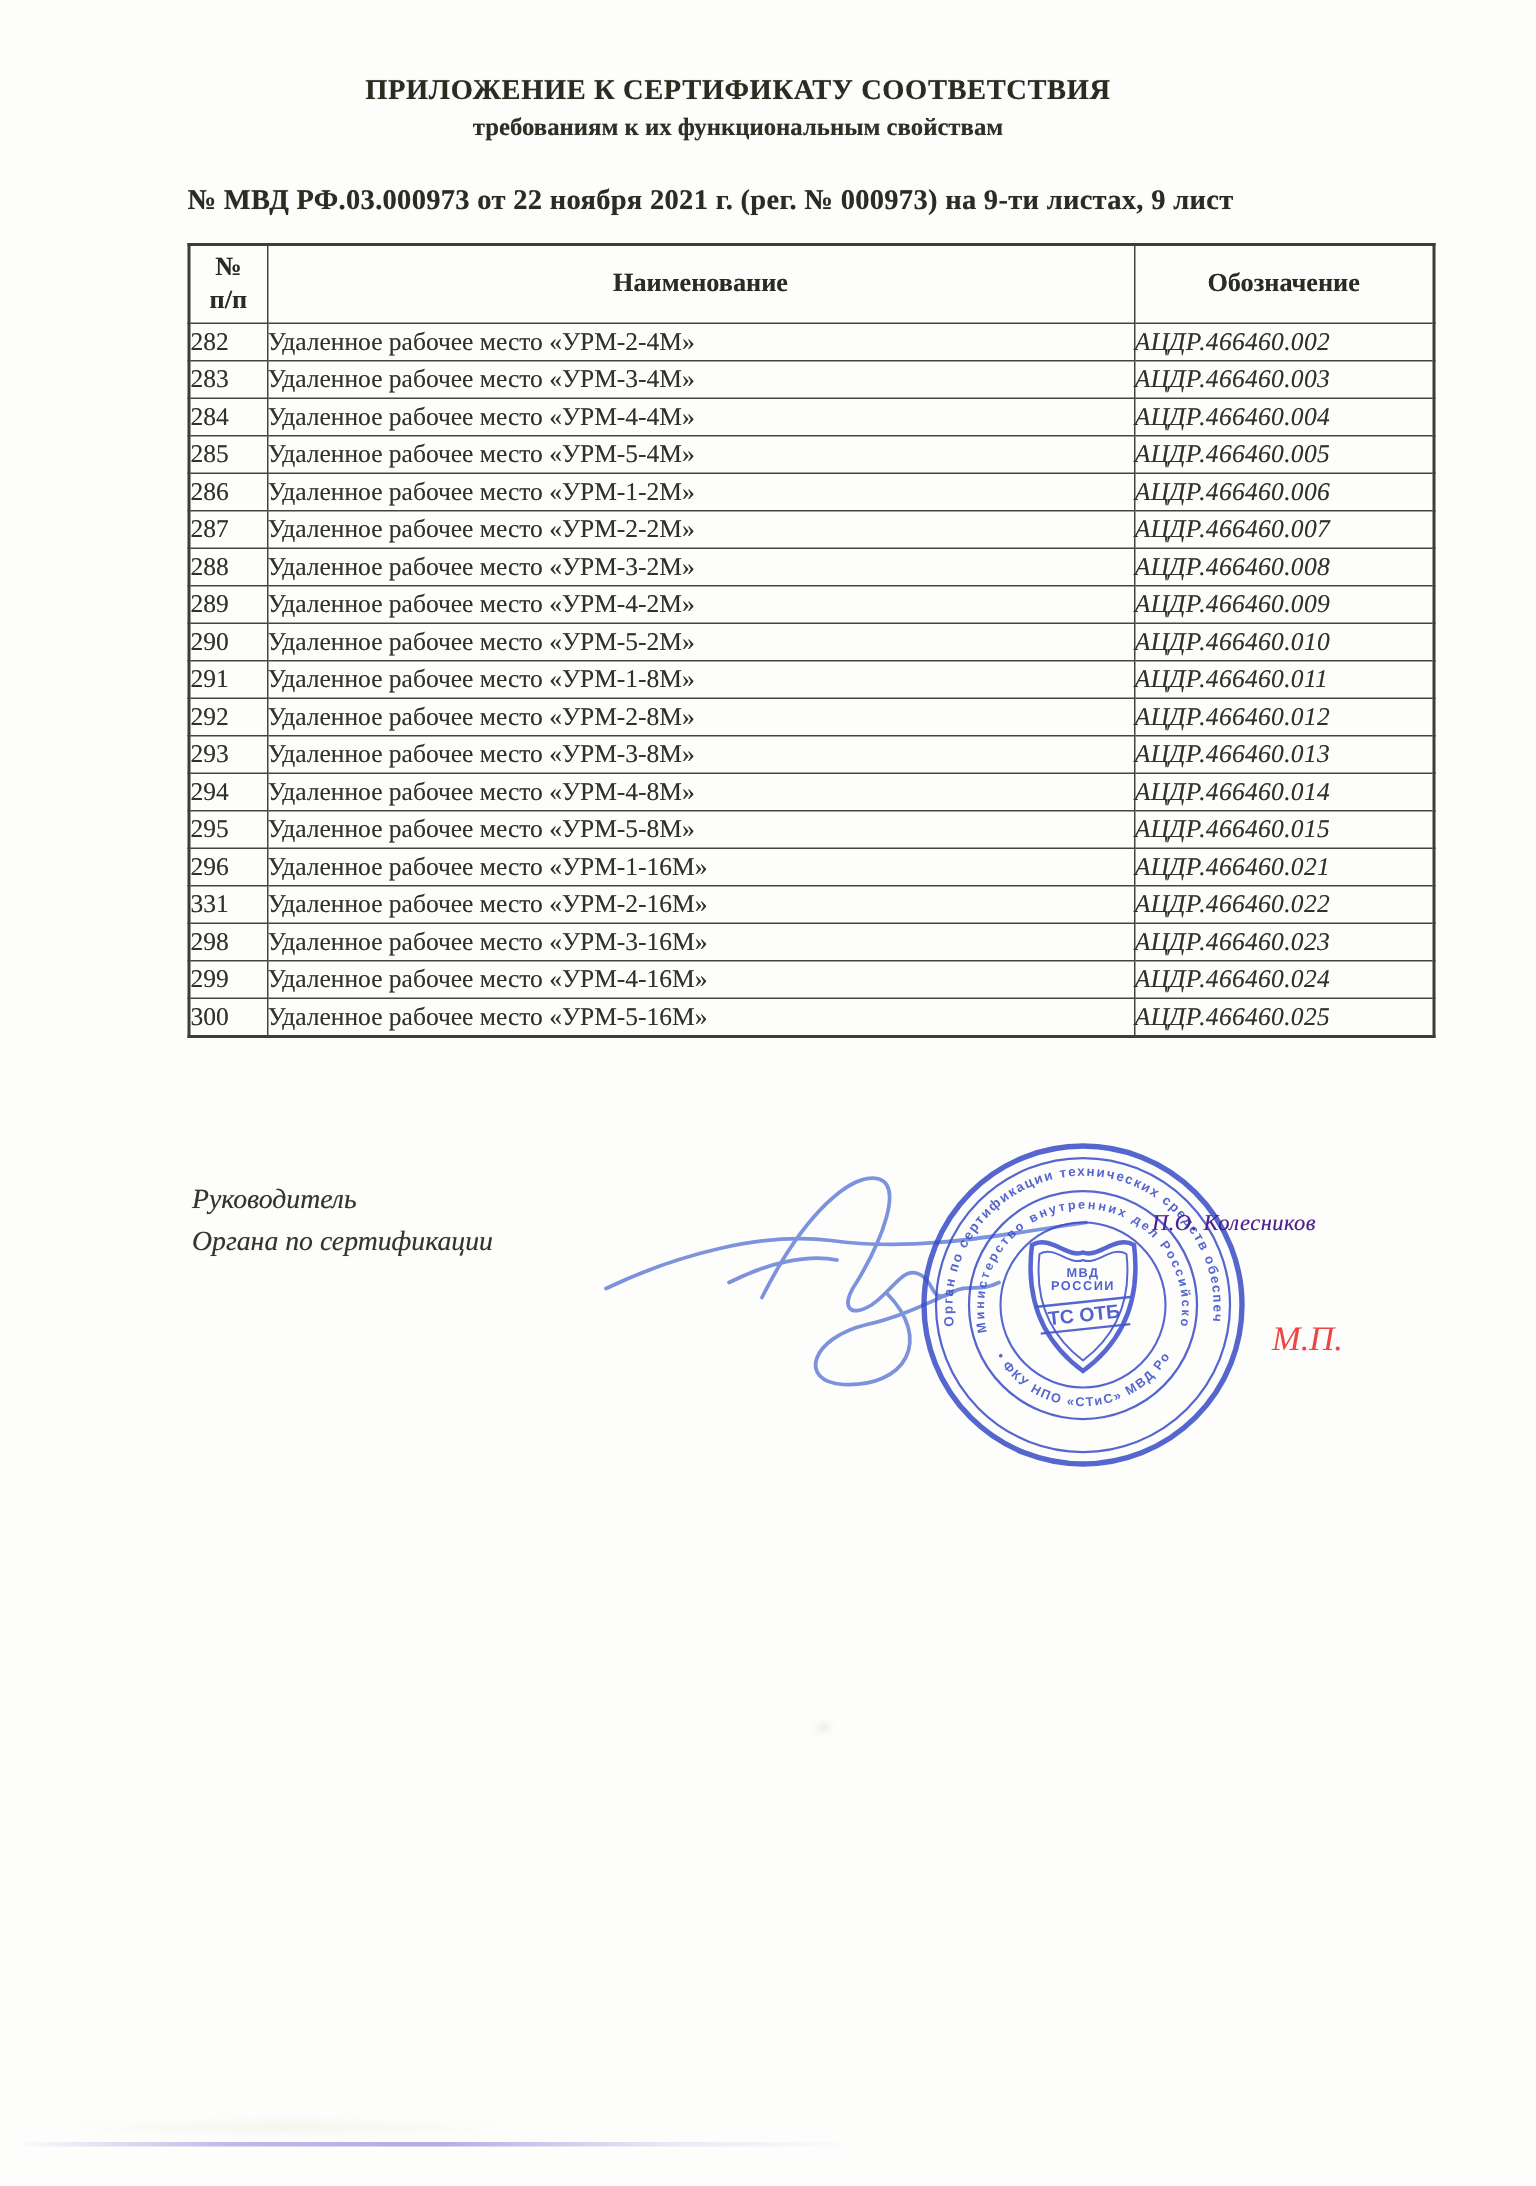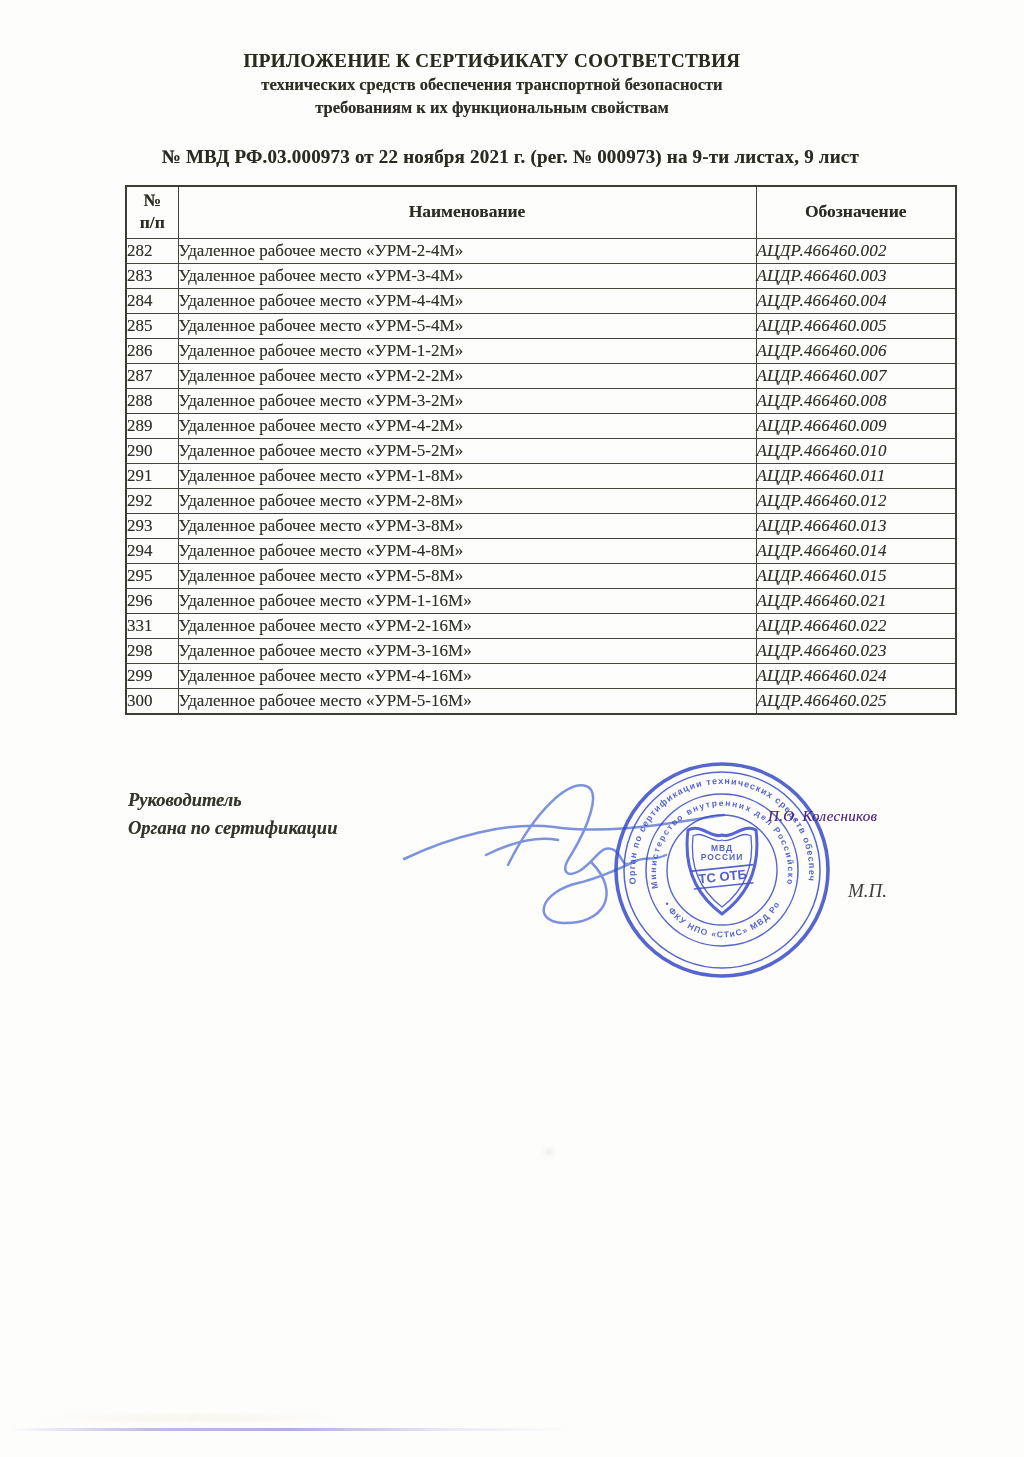--- a/index.html
+++ b/index.html
@@ -18,21 +18,21 @@
   .doc-title {
     margin-top:50px; text-align:center;
     font-size:19px; font-weight:bold; letter-spacing:.4px;
     color:#2b2b22; text-shadow:0 0 .5px rgba(43,43,34,.55);
   }
   .doc-sub {
     text-align:center; font-size:16.5px; font-weight:bold;
     color:#2e2e26; margin-top:3px; text-shadow:0 0 .5px rgba(43,43,34,.5);
   }
   .reg-line {
-    margin-top:28px; text-align:right;
+    margin-top:28px; text-align:left;
     font-size:19px; font-weight:bold; color:#2b2b24;
     letter-spacing:.2px; text-shadow:0 0 .5px rgba(43,43,34,.5);
   }
 
   
   table.cert {
     margin-top:17px; width:830px;
     border-collapse:collapse; table-layout:fixed;
   }
   table.cert col.c-num  { width:52px; }
@@ -49,33 +49,33 @@
     font-size:17.5px; color:#2b2b23; line-height:1.25;
   }
   table.cert td { height:25px; padding:0; line-height:24px; }
   td.cell-num  { text-align:left; font-size:16.5px; }
   td.cell-name { padding-left:12px; }
   td.cell-code { padding-left:10px; letter-spacing:.2px;font-style:italic; }
 
   
   .sig-role {
     position:absolute; left:128px; top:786px;
-    font-size:18.5px; font-weight:bold; font-style:italic;
+    font-size:18.5px; font-weight:normal; font-style:italic;
     color:#34342c; line-height:28px;
     text-shadow:0 0 .5px rgba(52,52,44,.5);
   }
   .signer-name {
     position:absolute; left:768px; top:808px;
     font-size:15px; font-weight:normal; font-style:italic;
     color:#4c1d95; letter-spacing:.3px;
     text-shadow:0 0 .5px rgba(58,58,50,.5);
   }
   .seal-mark {
     position:absolute; left:848px; top:880px;
-    font-size:19px; font-style:italic; color:#404040;
+    font-size:23px; font-style:italic; color:#ef4444;
   }
   .sig-ink { position:absolute; left:390px; top:765px; }
   .stamp   { position:absolute; left:608px; top:756px; opacity:.92; }
 
   
   .artifact-line {
     position:absolute; left:10px; top:1428px; width:560px; height:2.5px;
     background:linear-gradient(90deg, rgba(120,105,205,0) 0%,
       rgba(108,94,204,.42) 25%, rgba(104,92,206,.5) 50%,
       rgba(150,140,215,.18) 78%, rgba(150,140,215,0) 100%);
@@ -90,21 +90,20 @@
     position:absolute; left:544px; top:1148px; width:10px; height:7px;
     background:rgba(205,205,198,.30); border-radius:50%; filter:blur(2px);
   }
 </style>
 </head>
 <body>
 
 <div class="page">
   <div class="content">
     <div class="doc-title">ПРИЛОЖЕНИЕ К СЕРТИФИКАТУ СООТВЕТСТВИЯ</div>
-    <div class="doc-sub">технических средств обеспечения транспортной безопасности</div>
     <div class="doc-sub">требованиям к их функциональным свойствам</div>
     <div class="reg-line">№ МВД РФ.03.000973 от 22 ноября 2021 г. (рег. № 000973) на 9-ти листах, 9 лист</div>
 
     <table class="cert">
       <colgroup>
           <col class="c-num">
           <col class="c-name">
           <col class="c-code">
         </colgroup>
       <thead>

